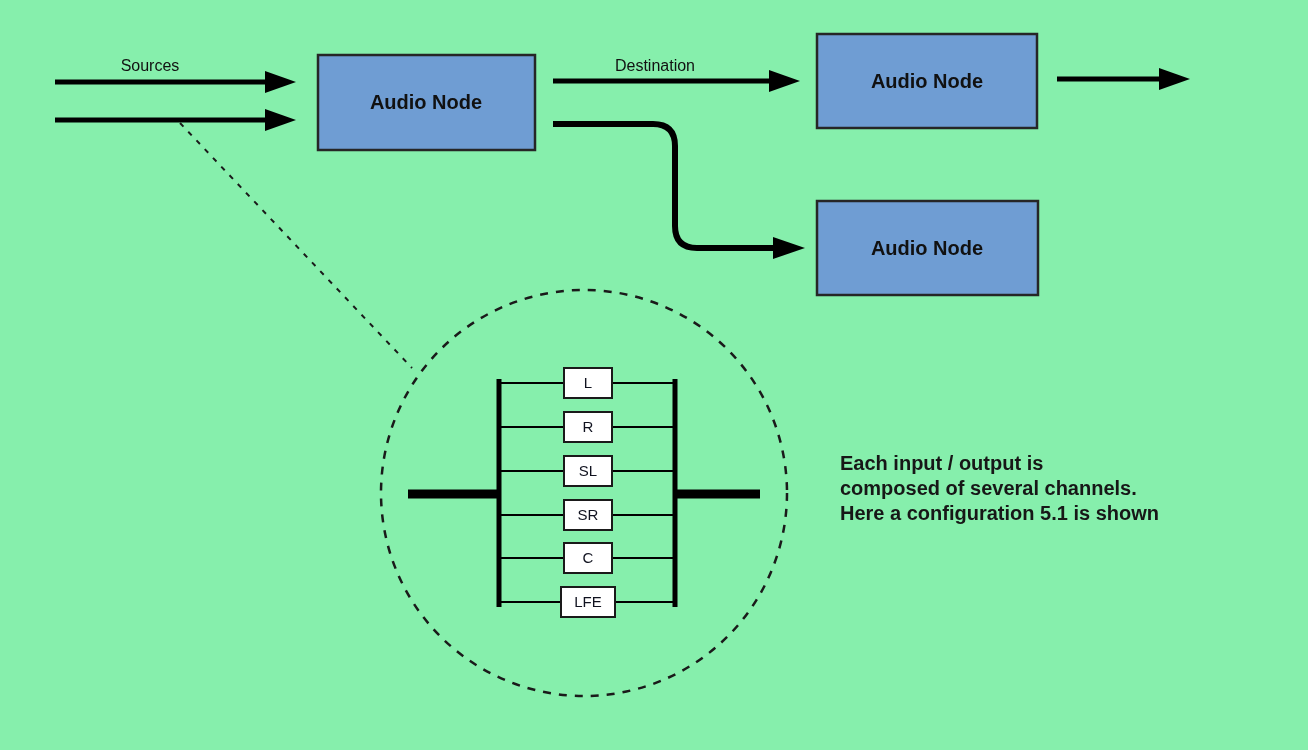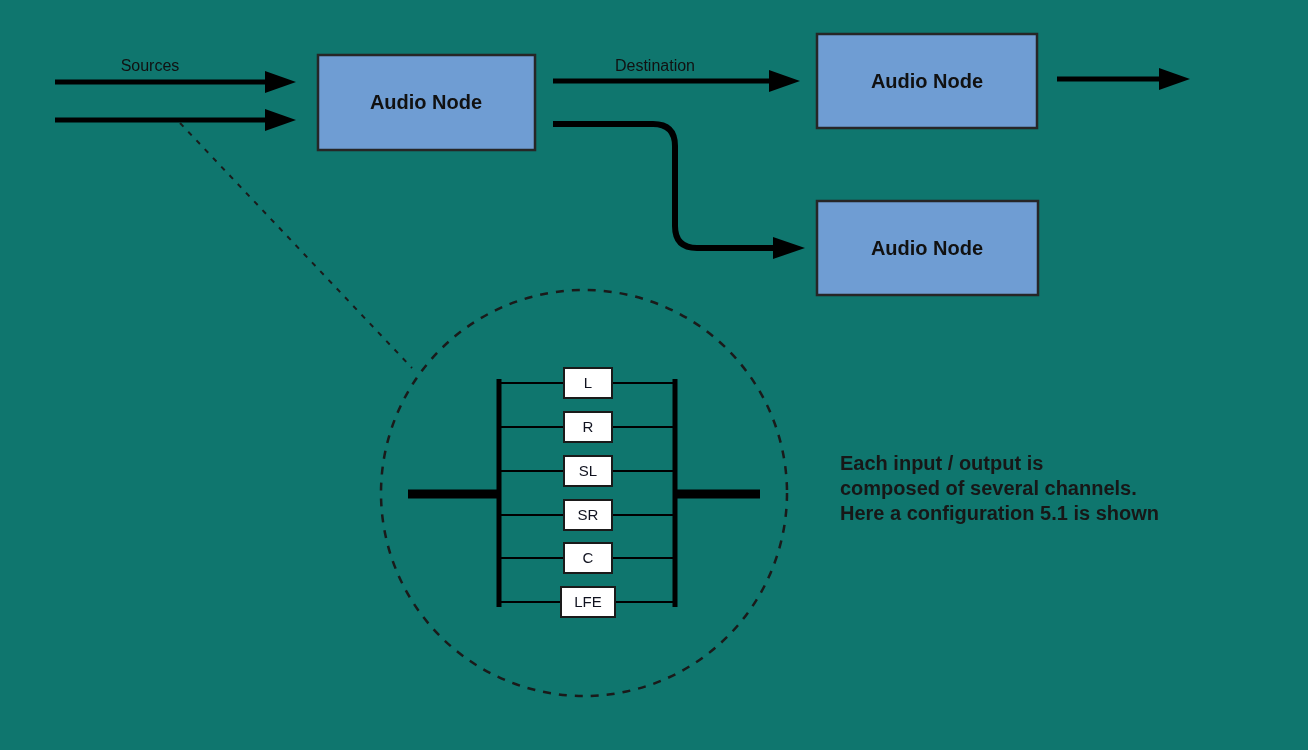--- a/index.html
+++ b/index.html
@@ -5,21 +5,21 @@
   html, body {
     margin: 0;
     padding: 0;
     background: #ffffff;
     font-family: "Liberation Sans", sans-serif;
   }
   .stage {
     position: relative;
     width: 1308px;
     height: 750px;
-    background: #0f766e;
+    background: #86efac;
     overflow: hidden;
   }
   svg { position: absolute; left: 0; top: 0; }
   .flow-line   { stroke: #000000; stroke-width: 5; fill: none; }
   .branch-line { stroke: #000000; stroke-width: 6; fill: none; }
   .arrow-head  { fill: #000000; stroke: none; }
   .dashed-line { stroke: #1a1a1a; stroke-width: 2; fill: none; stroke-dasharray: 5 7; }
   .dashed-circ { stroke: #1a1a1a; stroke-width: 2.5; fill: none; stroke-dasharray: 8 8; }
   .node-box    { stroke: #262626; stroke-width: 2.5; }
   .node-label  { font-size: 20px; font-weight: bold; fill: #111111; text-anchor: middle; }

